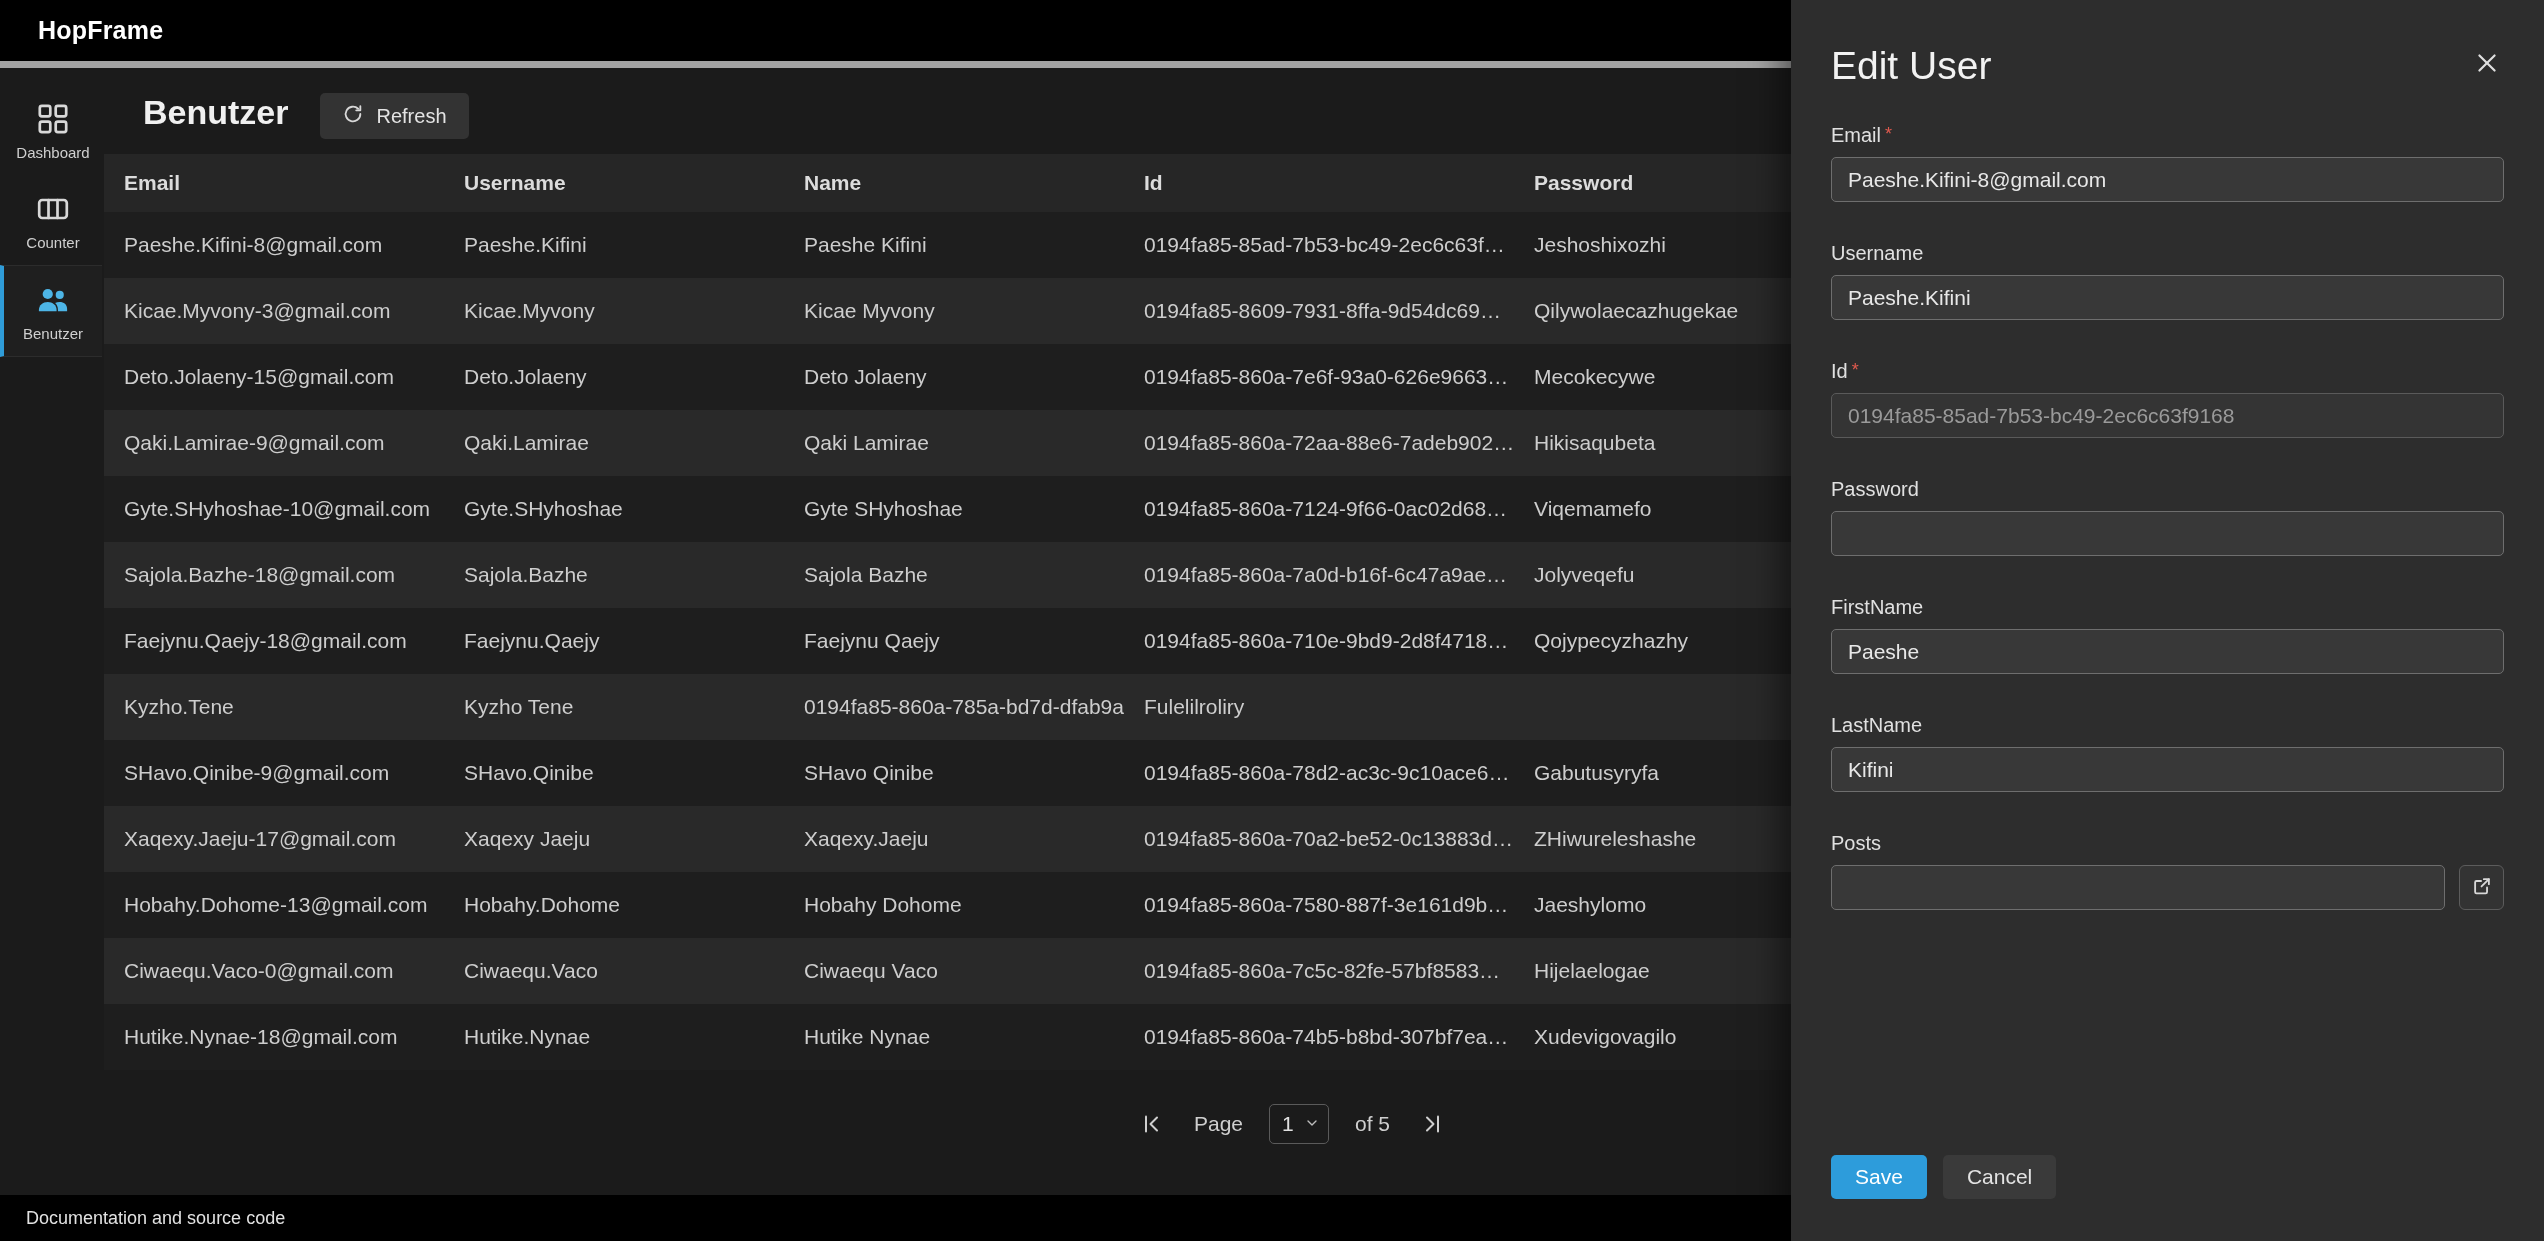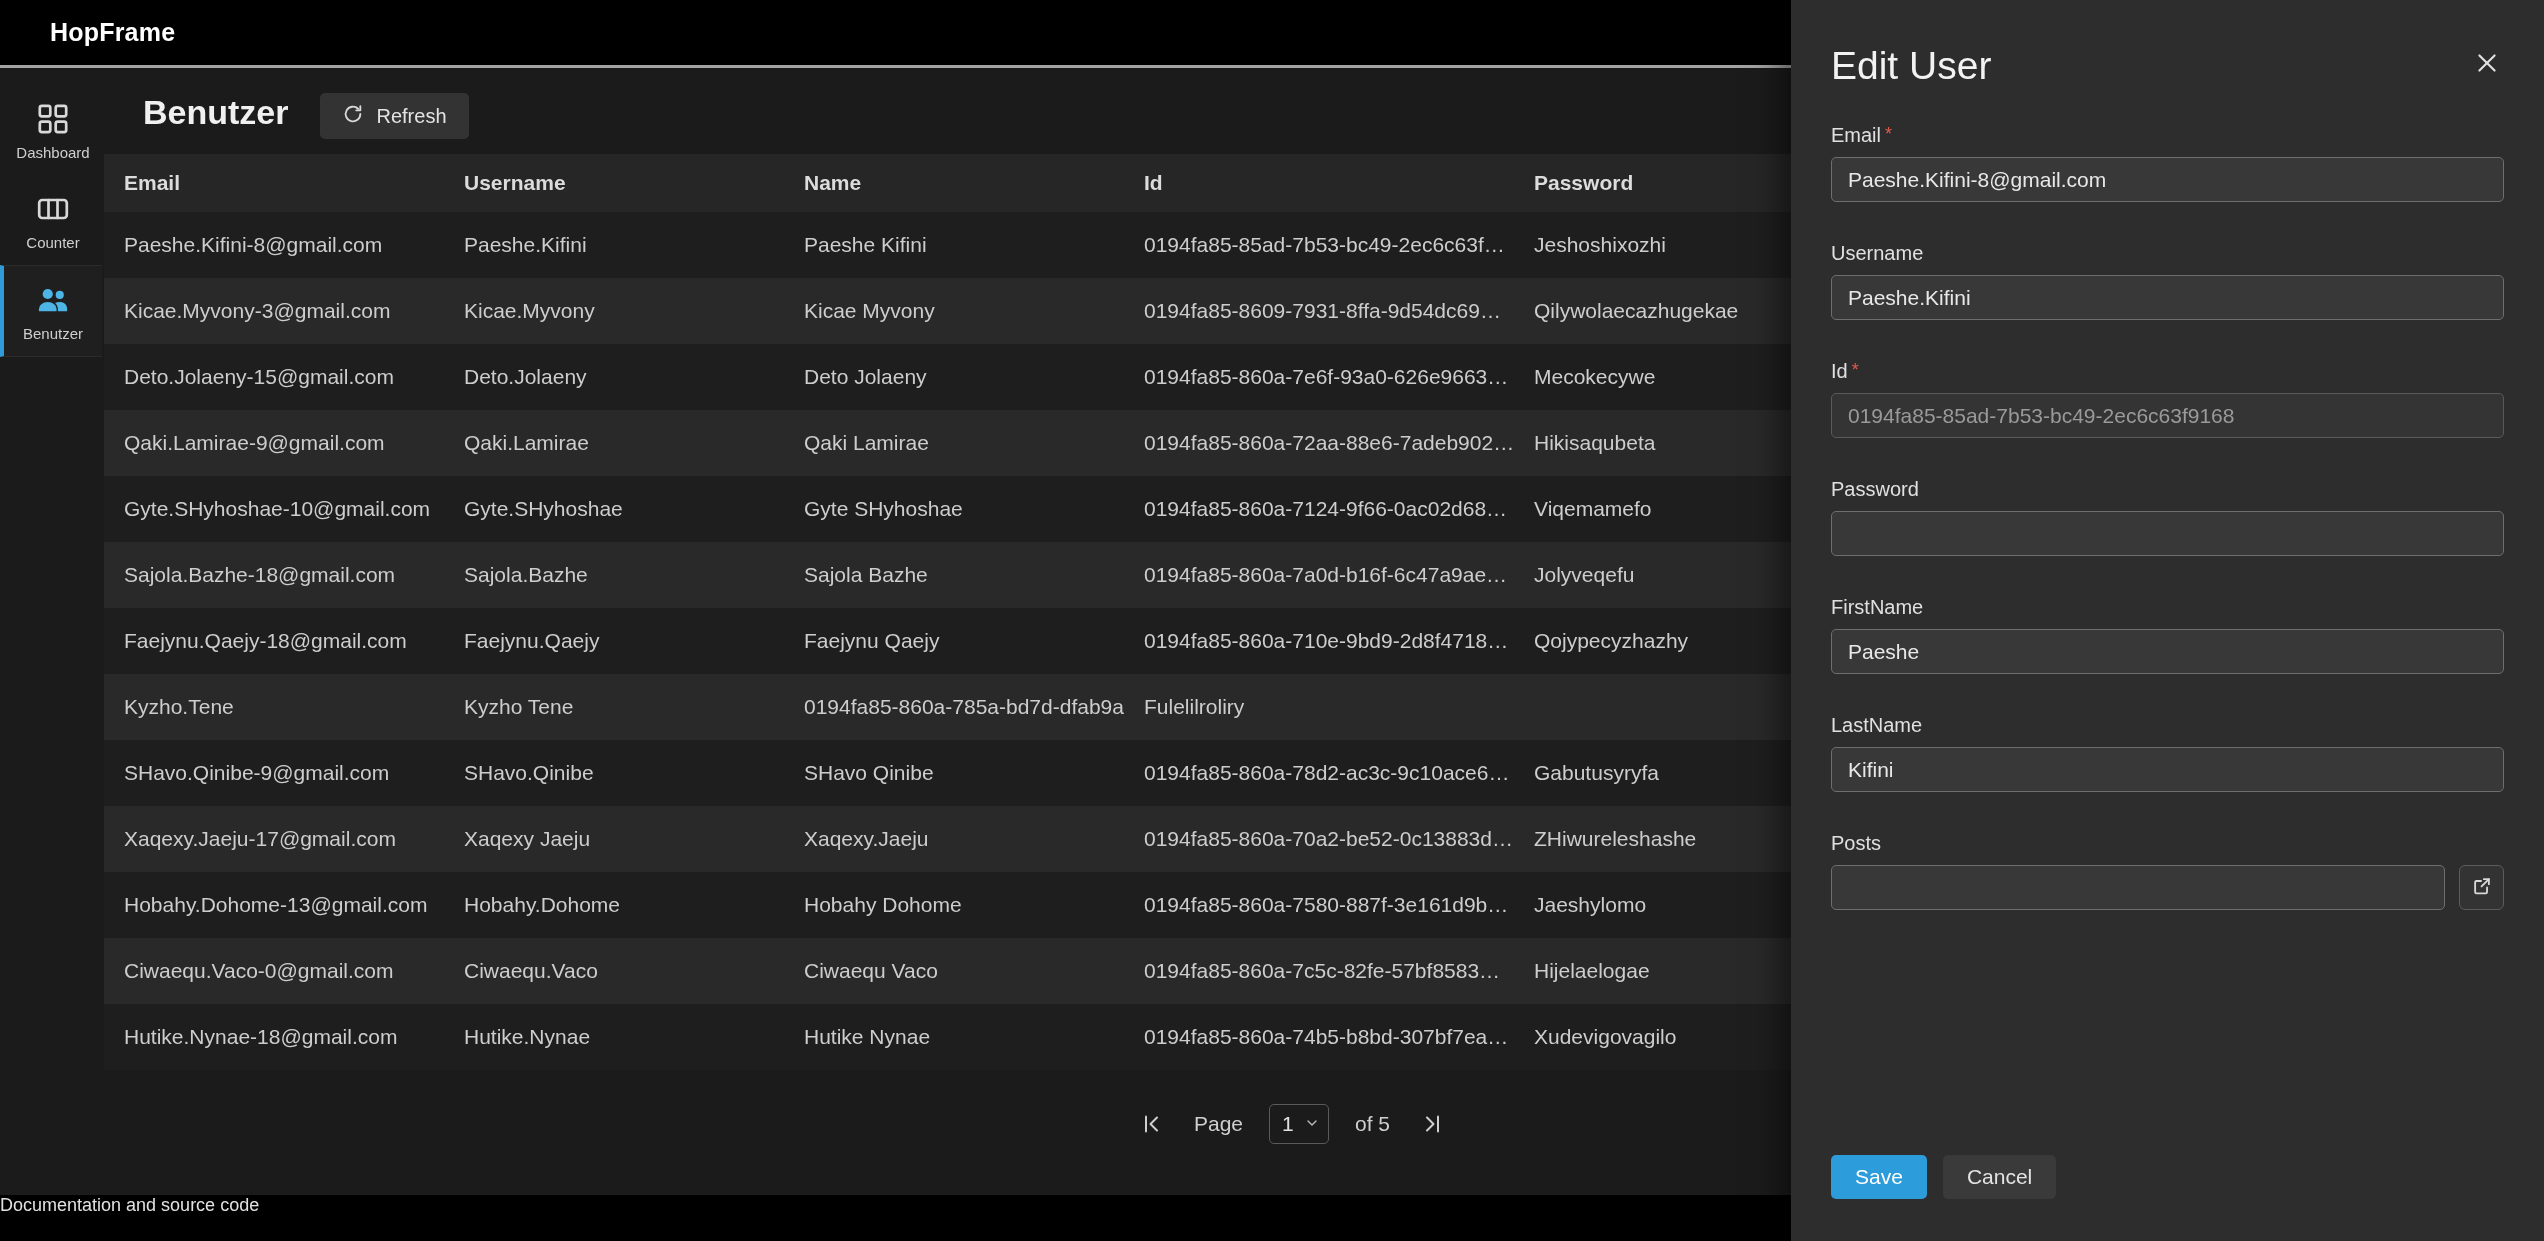--- a/index.html
+++ b/index.html
@@ -9,32 +9,33 @@
     background: #1b1b1b;
     font-family: "Liberation Sans", sans-serif;
     color: #d6d6d6;
     overflow: hidden;
   }
 
   
   .topbar {
     position: absolute; top: 0; left: 0; right: 0; height: 68px;
     background: #000;
-    border-bottom: 3px solid #a3a3a3;
+    border-bottom: 7px solid #a3a3a3;
     display: flex; align-items: center;
-    padding-left: 50px;
+    padding-left: 38px;
     z-index: 5;
   }
   .brand { color: #fff; font-size: 25px; font-weight: 700; letter-spacing: .2px; }
 
   
   .footer {
     position: absolute; left: 0; right: 0; bottom: 0; height: 46px;
     background: #000;
-    display: flex; 
+    display: flex; align-items: center;
+    padding-left: 26px;
     z-index: 4;
   }
   .footer a { color: #e2e2e2; font-size: 18px; text-decoration: none; }
 
   
   .sidebar {
     position: absolute; top: 71px; bottom: 46px; left: 0; width: 102px;
     background: #1b1b1b;
     padding-top: 14px;
     z-index: 3;

